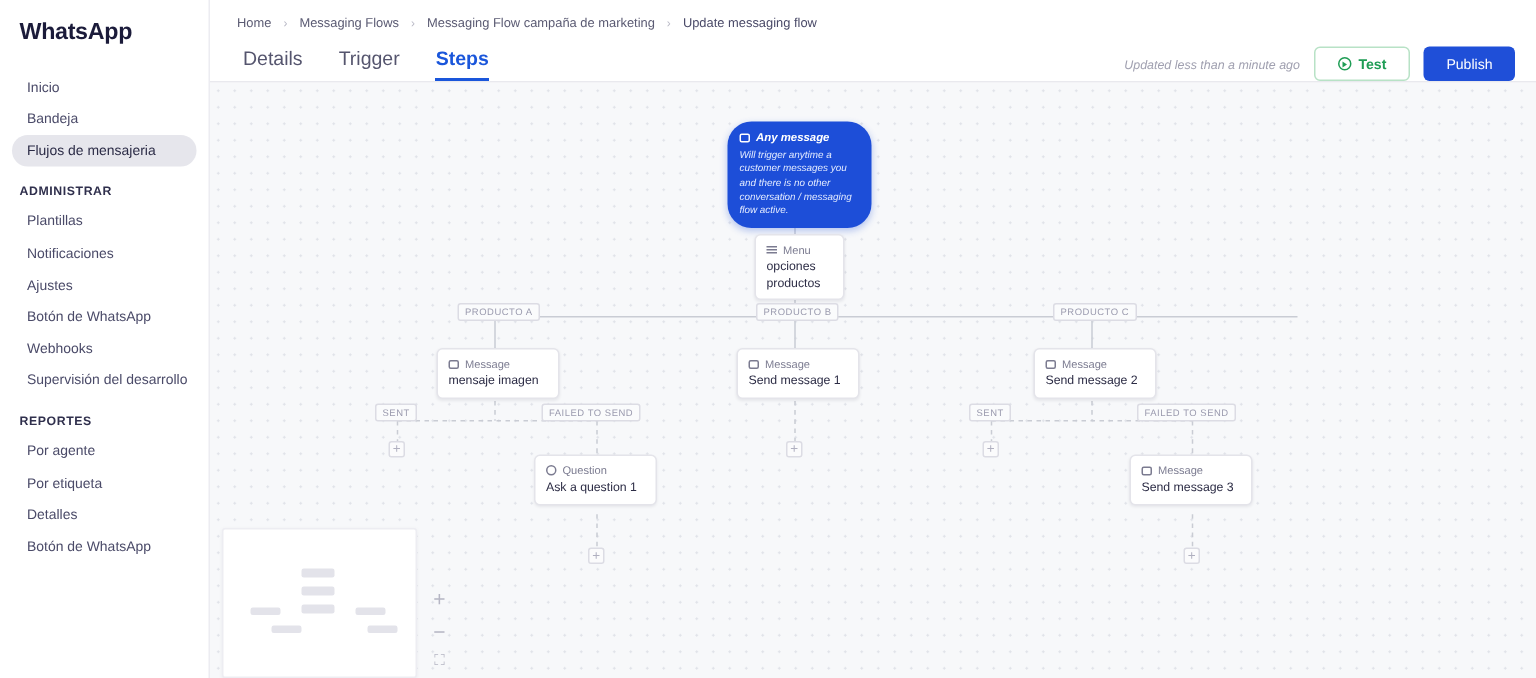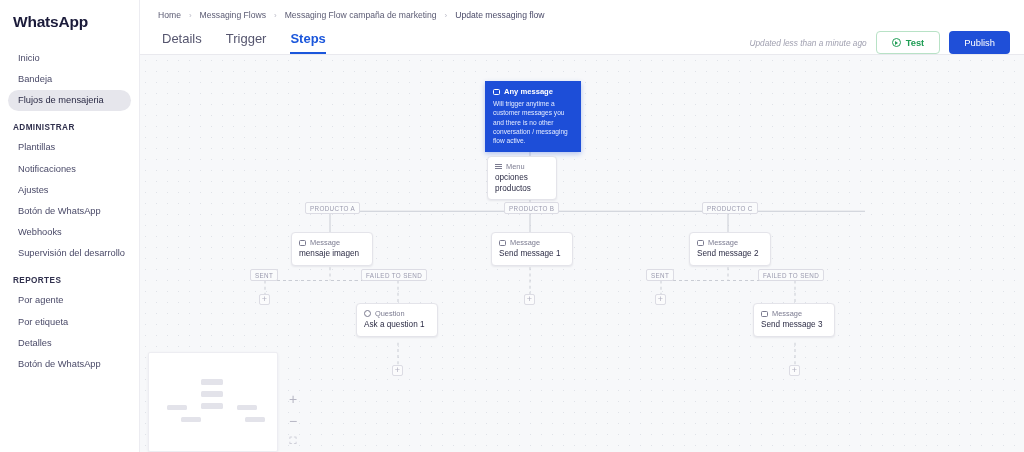--- a/index.html
+++ b/index.html
@@ -102,22 +102,22 @@
     padding: 5px 7px; cursor: pointer;
   }
   .node-head {
     display: flex; align-items: center; gap: 4px;
     font-size: 7.4px; color: #7b7b90; margin-bottom: 2px; font-weight: 500;
   }
   .node-body { font-size: 8.2px; color: #2c2c45; line-height: 1.28; }
 
   .trigger {
     position: absolute; background: #1d4ed8; color: #fff;
-    border-radius: 0; padding: 6px 8px; width: 96px;
-    box-shadow: 0 2px 5px rgba(29,78,216,.3); cursor: pointer;
+    border-radius: 16px; padding: 6px 8px; width: 96px;
+    box-shadow: 0 2px 5px rgba(29,78,216,.3); cursor: pointer; font-style: italic;
   }
   .trigger-head {
     display: flex; align-items: center; gap: 4px;
     font-size: 7.6px; font-weight: bold; margin-bottom: 3px;
   }
   .trigger-body { font-size: 6.6px; line-height: 1.42; color: #e3ebff; }
 
   .pill {
     position: absolute; background: #fafbfc; border: 1px solid #dcdce4;
     border-radius: 2px; font-size: 6.3px; color: #9a9aae;
@@ -247,21 +247,21 @@
       </svg>
 
       <div class="trigger" style="left:345px; top:26px;">
         <div class="trigger-head">
           <span class="icon-sq"></span>
           <span>Any message</span>
         </div>
         <div class="trigger-body">Will trigger anytime a customer messages you and there is no other conversation / messaging flow active.</div>
       </div>
 
-      <div class="node" style="left:347px; top:101px; width:70px;">
+      <div class="node" style="left:363px; top:101px; width:60px;">
         <div class="node-head">
           <span class="icon-burger">
               <i></i>
               <i></i>
               <i></i>
             </span>
           <span>Menu</span>
         </div>
         <div class="node-body">opciones productos</div>
       </div>

